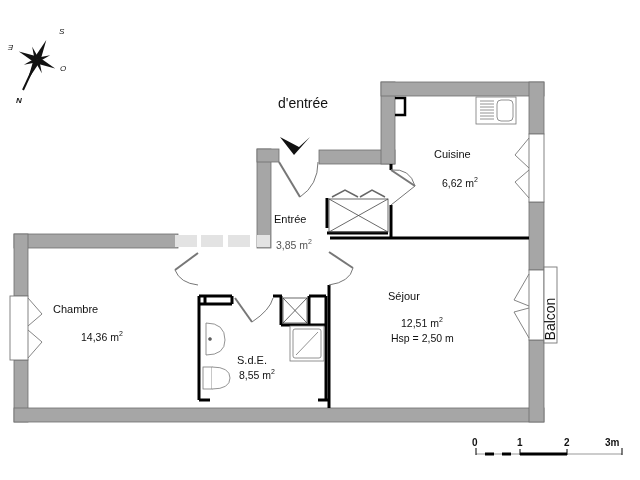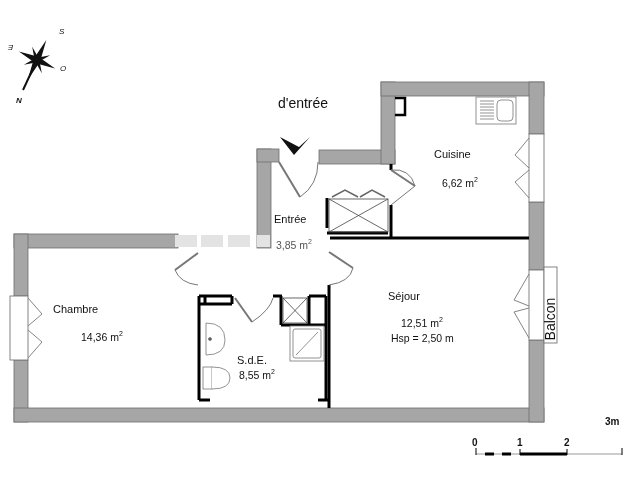--- a/index.html
+++ b/index.html
@@ -195,13 +195,13 @@
 
 <div class="lbl room-name" style="left:388px; top:290px;">Séjour</div>
 <div class="lbl room-area" style="left:401px; top:316px;"><span>12,51 m</span><sup>2</sup></div>
 <div class="lbl room-area" style="left:391px; top:332px;">Hsp = 2,50 m</div>
 
 <div class="lbl balcon" style="left:520px; top:311px; width:60px; text-align:center;">Balcon</div>
 
 <span class="scale-tick" style="left:472px; top:437px;">0</span>
 <span class="scale-tick" style="left:517px; top:437px;">1</span>
 <span class="scale-tick" style="left:564px; top:437px;">2</span>
-<span class="scale-tick" style="left:605px; top:416px;">3m</span>
+<span class="scale-tick" style="left:605px; top:437px;">3m</span>
 
 </body></html>

